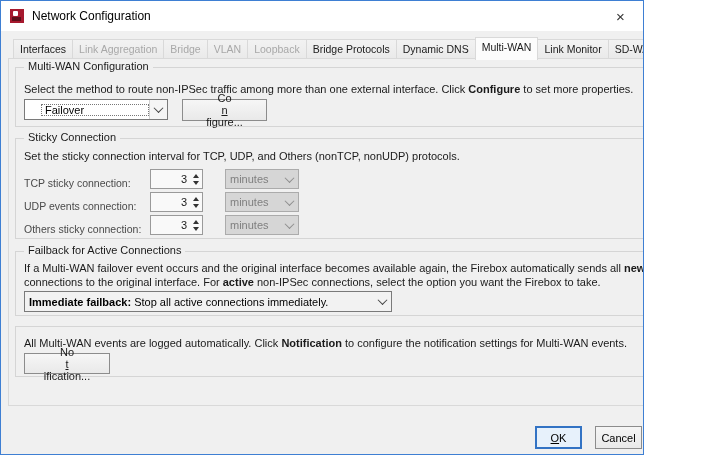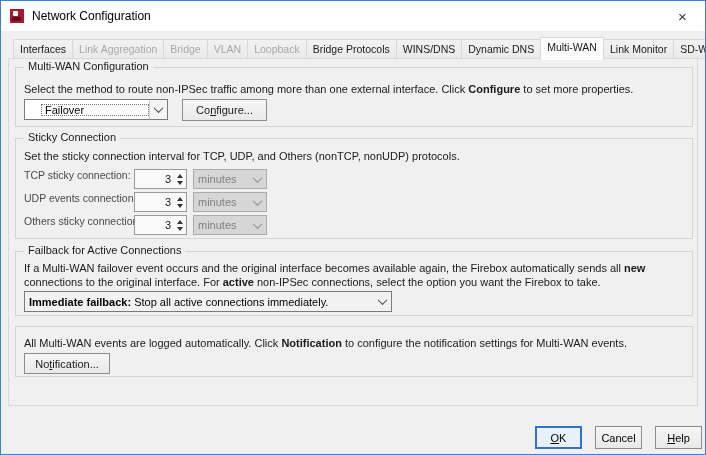--- a/index.html
+++ b/index.html
@@ -1,16 +1,16 @@
 <!DOCTYPE html>
 <html><head>
 <meta charset="utf-8">
 <style>
   html,body { margin:0; padding:0; background:#ffffff; font-family:"Liberation Sans","DejaVu Sans",sans-serif; }
-  .dialog { position:relative; width:706px; height:455px; box-sizing:border-box;
+  .dialog { position:relative; width:644px; height:455px; box-sizing:border-box;
             border:1px solid #3e7fd3; background:#f0f0f0; overflow:hidden; }
 
   
   .titlebar { position:absolute; left:0; top:0; right:0; height:30px; background:#ffffff;
               display:flex; align-items:center; }
   .appicon { position:relative; width:14px; height:14px; margin-left:9px; background:#a6192e; }
   .appicon:before { content:""; position:absolute; left:3px; top:2px; width:5px; height:5px;
                     background:#ffffff; border-radius:1px; }
   .appicon:after  { content:""; position:absolute; left:2px; bottom:2px; width:9px; height:4px;
                     background:#5d0f1a; }
@@ -51,37 +51,37 @@
   .chev { display:inline-block; width:6px; height:6px; border-right:1px solid #444;
           border-bottom:1px solid #444; transform:rotate(45deg) translate(-1px,-1px); }
   .focusrect { outline:1px dotted #777; outline-offset:-1px; }
   .combo.flat { background:#f2f2f2; }
   .combo.flat .cbtn { border-left:none; background:transparent; }
   .combo.disabled { background:#d6d6d6; border-color:#ababab; color:#7f7f7f; }
   .combo.disabled .cbtn { border-left:none; background:transparent; }
   .combo.disabled .chev { border-color:#8e8e8e; }
 
   
-  .srow { position:absolute; left:8px; height:20px; display:flex; align-items:flex-start; }
+  .srow { position:absolute; left:8px; height:20px; display:flex; align-items:flex-end;gap:16px; }
   .rlabel { width:110px; font-size:10.5px; color:#4a4a4a; white-space:nowrap; }
   .spin { box-sizing:border-box; width:53px; height:20px; border:1px solid #9a9a9a; background:#f9f9f9;
           display:flex; align-items:center; }
   .spin .sval { flex:1; text-align:right; font-size:11px; color:#1a1a1a; padding-right:3px; }
   .spinbtns { width:12px; height:100%; display:flex; flex-direction:column; align-items:center;
               justify-content:center; gap:3px; }
   .tri-up { width:0; height:0; border-left:3px solid transparent; border-right:3px solid transparent;
             border-bottom:4px solid #333; }
   .tri-dn { width:0; height:0; border-left:3px solid transparent; border-right:3px solid transparent;
             border-top:4px solid #333; }
   .unitbox { margin-left:0; width:74px; height:20px; position:static; }
 
   
   .btn { position:absolute; box-sizing:border-box; height:22px; font-family:inherit; font-size:11px;
          color:#1a1a1a; background:linear-gradient(#f6f6f6,#e9e9e9); border:1px solid #8c8c8c;
-         display:flex; align-items:center; justify-content:center; white-space:nowrap; }
+         display:flex; align-items:center; justify-content:center; white-space:nowrap;flex-direction:column; }
   .mn { text-decoration:underline; }
 
   
   .fbtn { position:absolute; top:425px; width:47px; height:23px; box-sizing:border-box;
           font-size:11px; color:#000; background:linear-gradient(#f5f5f5,#e9e9e9);
           border:1px solid #8c8c8c; display:flex; align-items:center; justify-content:center; }
   .fbtn.default { background:#e7f1fb; border:2px solid #3373c4; }
 </style>
 </head>
 <body>
@@ -96,21 +96,20 @@
       </span>
   </div>
 
   <div class="tabs">
     <div class="tab"><span>Interfaces</span></div>
     <div class="tab disabled"><span>Link Aggregation</span></div>
     <div class="tab disabled"><span>Bridge</span></div>
     <div class="tab disabled"><span>VLAN</span></div>
     <div class="tab disabled"><span>Loopback</span></div>
     <div class="tab"><span>Bridge Protocols</span></div>
-    <div class="tab"><span>WINS/DNS</span></div>
     <div class="tab"><span>Dynamic DNS</span></div>
     <div class="tab selected"><span>Multi-WAN</span></div>
     <div class="tab"><span>Link Monitor</span></div>
     <div class="tab"><span>SD-WAN</span></div>
 
   </div>
 
   <div class="panel">
 
     <div class="group g1">

